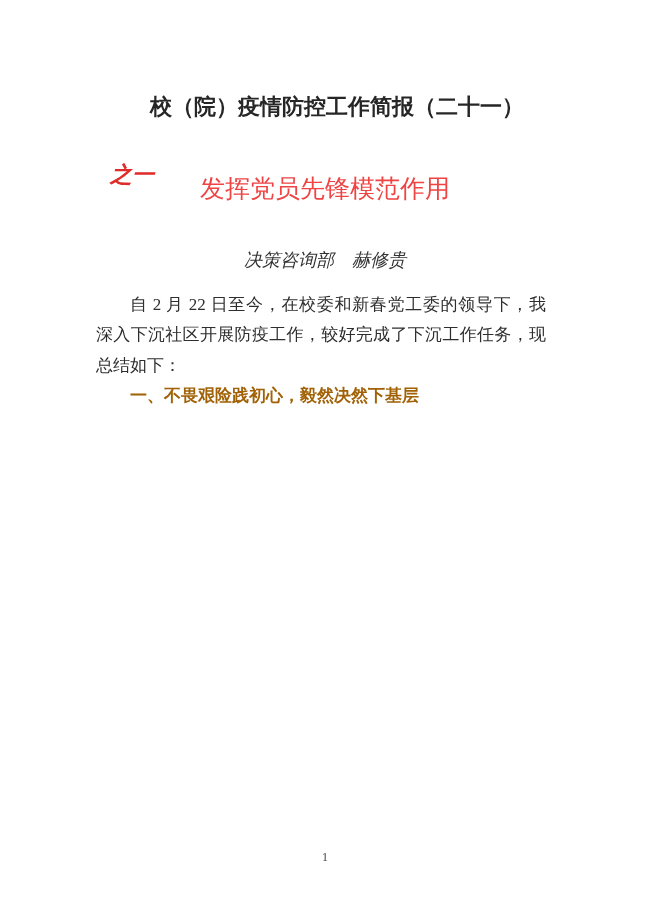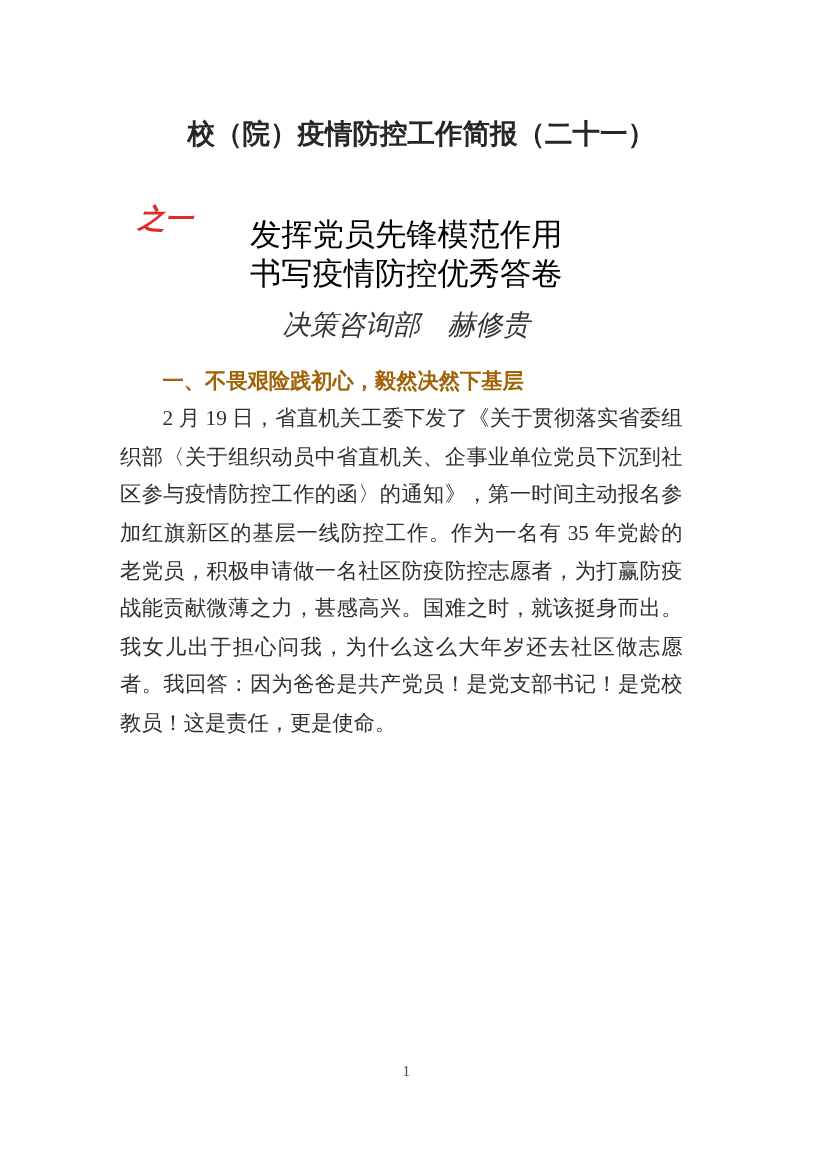--- a/index.html
+++ b/index.html
@@ -42,30 +42,30 @@
   }
   .article-title {
     position: absolute;
     top: 173px;
     left: 0;
     width: 100%;
     text-align: center;
     font-size: 25px;
     line-height: 31px;
     font-weight: 400;
-    color: #000000;
+    color: #ef4444;
     font-family: "Liberation Serif", "DejaVu Serif", serif;
   }
   .byline {
     position: absolute;
     top: 248px;
     left: 0;
     width: 100%;
     text-align: center;
-    font-size: 22px;
+    font-size: 18px;
     line-height: 24px;
     font-style: italic;
     color: #333333;
     font-family: "Liberation Serif", "DejaVu Serif", serif;
   }
   .body-text {
     position: absolute;
     top: 290px;
     left: 96px;
     width: 450px;
@@ -103,25 +103,24 @@
 <body>
 
 <div class="page" style="background: rgb(255, 255, 255);">
 
   <div class="doc-title">校（院）疫情防控工作简报（二十一）</div>
 
   <div class="series" style="color: rgb(224, 43, 43);">之一</div>
 
   <div class="article-title">
     <div>发挥党员先锋模范作用</div>
-    <div>书写疫情防控优秀答卷</div>
   </div>
 
   <div class="byline">决策咨询部　赫修贵</div>
 
   <div class="body-text">
+      <p class="para">自 2 月 22 日至今，在校委和新春党工委的领导下，我深入下沉社区开展防疫工作，较好完成了下沉工作任务，现总结如下：</p>
       <p class="heading">一、不畏艰险践初心，毅然决然下基层</p>
-      <p class="para">2 月 19 日，省直机关工委下发了《关于贯彻落实省委组织部〈关于组织动员中省直机关、企事业单位党员下沉到社区参与疫情防控工作的函〉的通知》，第一时间主动报名参加红旗新区的基层一线防控工作。作为一名有 35 年党龄的老党员，积极申请做一名社区防疫防控志愿者，为打赢防疫战能贡献微薄之力，甚感高兴。国难之时，就该挺身而出。我女儿出于担心问我，为什么这么大年岁还去社区做志愿者。我回答：因为爸爸是共产党员！是党支部书记！是党校教员！这是责任，更是使命。</p>
     </div>
 
   <div class="page-number">1</div>
 
 </div>
 
 </body></html>

